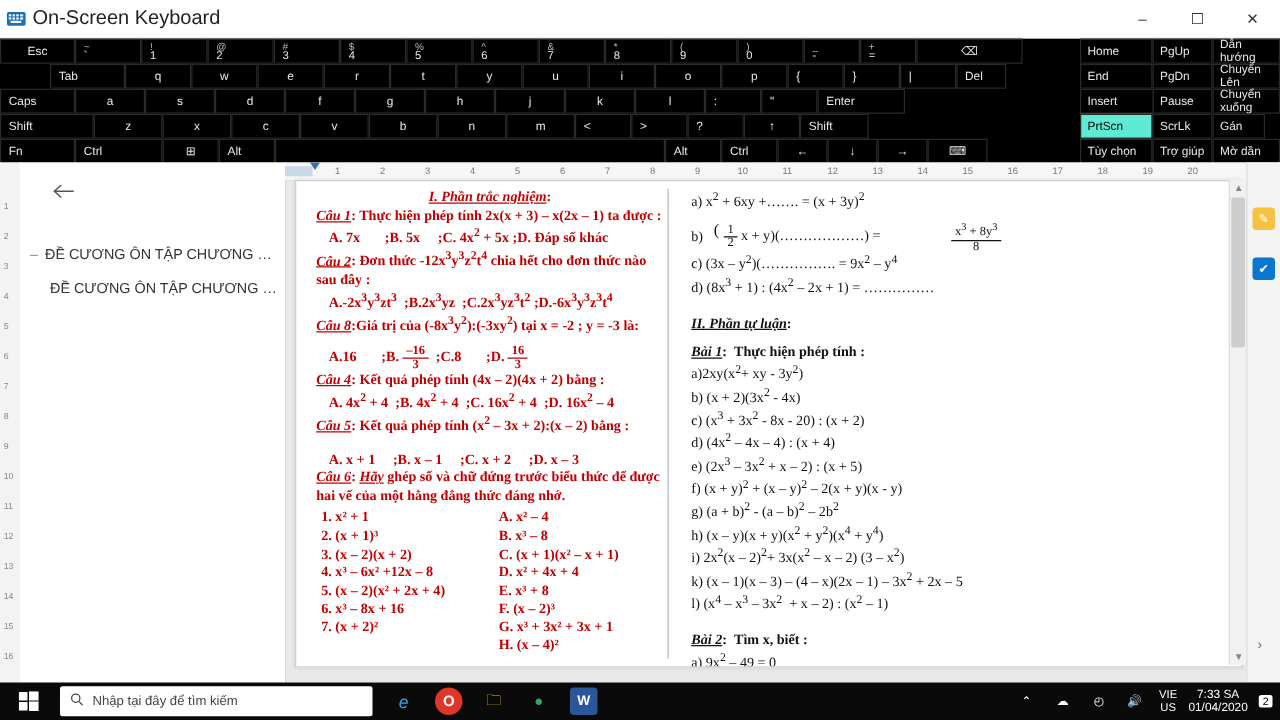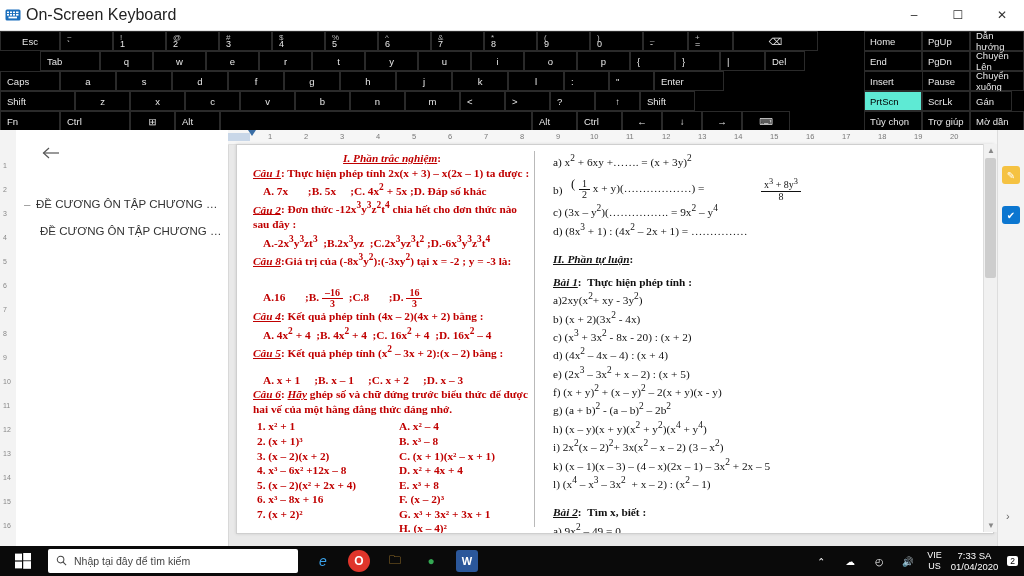--- a/index.html
+++ b/index.html
@@ -332,21 +332,21 @@
 
       <div class="col colL">
         <div class="red b" style="text-align:center;">
           <span class="u i">I. Phần trắc nghiệm</span>:
         </div>
         <div class="red"><span class="b i u">Câu 1</span><span class="b">: Thực hiện phép tính 2x(x + 3) – x(2x – 1) ta được :</span></div>
         <div class="red b ind">A. 7x&nbsp;&nbsp;&nbsp;&nbsp;&nbsp;&nbsp;&nbsp;;B. 5x&nbsp;&nbsp;&nbsp;&nbsp;&nbsp;;C. 4x<sup>2</sup> + 5x ;D. Đáp số khác</div>
         <div class="red"><span class="b i u">Câu 2</span><span class="b">: Đơn thức -12x<sup>3</sup>y<sup>3</sup>z<sup>2</sup>t<sup>4</sup> chia hết cho đơn thức nào sau đây :</span></div>
         <div class="red b ind">A.-2x<sup>3</sup>y<sup>3</sup>zt<sup>3</sup>&nbsp;&nbsp;;B.2x<sup>3</sup>yz&nbsp;&nbsp;;C.2x<sup>3</sup>yz<sup>3</sup>t<sup>2</sup>&nbsp;;D.-6x<sup>3</sup>y<sup>3</sup>z<sup>3</sup>t<sup>4</sup></div>
         <div class="red"><span class="b i u">Câu 8</span><span class="b">:Giá trị của (-8x<sup>3</sup>y<sup>2</sup>):(-3xy<sup>2</sup>) tại x = -2 ; y = -3 là:</span></div>
-        <div class="red b ind" style="margin-top:20px;">
+        <div class="red b ind" style="margin-top:8px;">
           A.16&nbsp;&nbsp;&nbsp;&nbsp;&nbsp;&nbsp;&nbsp;;B.
           <span class="fracwrap"><span class="num">–16</span><span class="den">3</span></span>
           &nbsp;;C.8&nbsp;&nbsp;&nbsp;&nbsp;&nbsp;&nbsp;&nbsp;;D.
           <span class="fracwrap"><span class="num">16</span><span class="den">3</span></span>
         </div>
         <div class="red"><span class="b i u">Câu 4</span><span class="b">: Kết quả phép tính (4x – 2)(4x + 2) bằng :</span></div>
         <div class="red b ind">A. 4x<sup>2</sup> + 4&nbsp;&nbsp;;B. 4x<sup>2</sup> + 4&nbsp;&nbsp;;C. 16x<sup>2</sup> + 4&nbsp;&nbsp;;D. 16x<sup>2</sup> – 4</div>
         <div class="red"><span class="b i u">Câu 5</span><span class="b">: Kết quả phép tính (x<sup>2</sup> – 3x + 2):(x – 2) bằng :</span></div>
         <div class="red b ind" style="margin-top:12px;">A. x + 1&nbsp;&nbsp;&nbsp;&nbsp;&nbsp;;B. x – 1&nbsp;&nbsp;&nbsp;&nbsp;&nbsp;;C. x + 2&nbsp;&nbsp;&nbsp;&nbsp;&nbsp;;D. x – 3</div>
         <div class="red"><span class="b i u">Câu 6</span><span class="b">: <span class="u i">Hãy</span> ghép số và chữ đứng trước biểu thức để được hai vế của một hằng đẳng thức đáng nhớ.</span></div>

